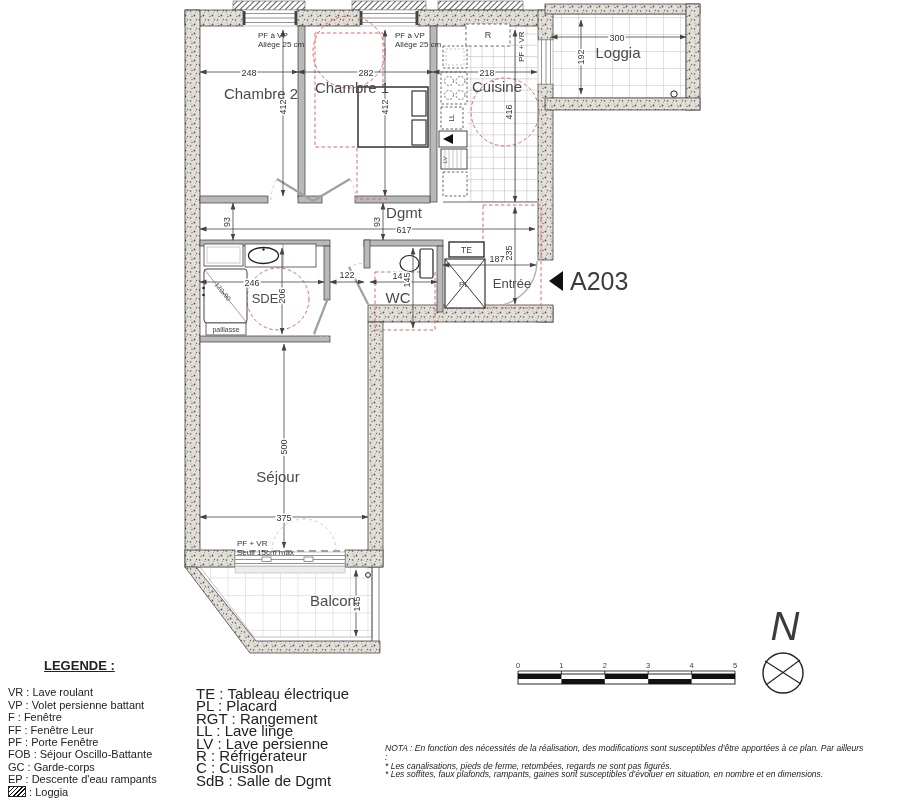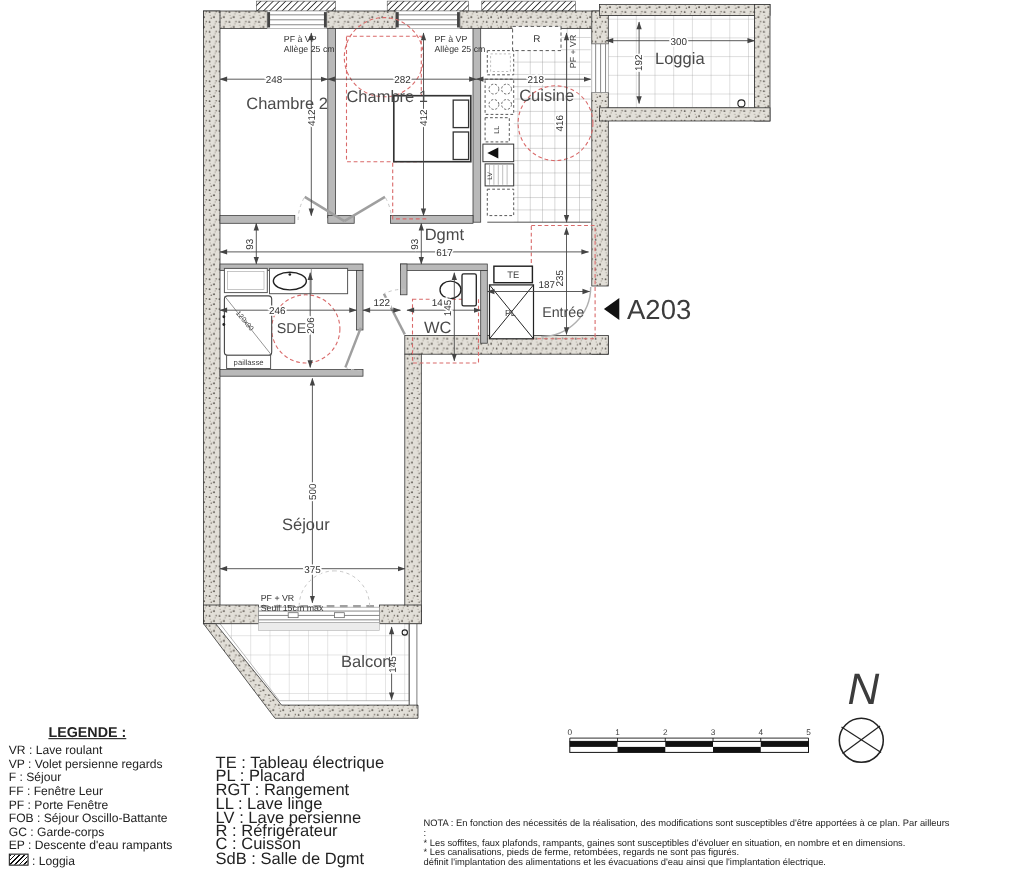--- a/index.html
+++ b/index.html
@@ -16,25 +16,25 @@
   .olabel{font-size:8px;fill:#333;}
   .wall{fill:url(#wallpat);stroke:#2e2e2e;stroke-width:0.7;}
   .part{fill:#b9b9b9;stroke:#3a3a3a;stroke-width:0.7;}
   .red{fill:none;stroke:#d96a6a;stroke-width:1;stroke-dasharray:3.5 2.5;}
   .leaf{stroke:#9f9f9f;stroke-width:2.2;fill:none;}
   .swing{stroke:#c4c4c4;stroke-width:0.9;fill:none;stroke-dasharray:3 3;}
   .fix{fill:#fff;stroke:#222;stroke-width:1.2;}
   .appl{fill:#fff;stroke:#555;stroke-width:0.9;}
   .dashappl{fill:#fff;stroke:#555;stroke-width:0.9;stroke-dasharray:2.5 2;}
   .legend{position:absolute;left:8px;top:660px;font-size:11px;color:#222;line-height:12.4px;}
-  .legend .title{font-weight:bold;font-size:13px;text-decoration:underline;margin-bottom:4px;padding-left:36px;}
+  .legend .title{font-weight:bold;font-size:13px;text-decoration:underline;margin-bottom:14px;padding-left:36px;}
   .legend-col2{position:absolute;left:196px;top:688px;font-size:15px;color:#222;line-height:12.4px;}
   .hatch-swatch{display:inline-block;width:16px;height:9px;border:1px solid #222;vertical-align:-1px;
         background:repeating-linear-gradient(135deg,#111 0 1px,#fff 1px 3px);}
-  .nota{position:absolute;left:385px;top:744px;width:528px;font-size:8.5px;
+  .nota{position:absolute;left:385px;top:744px;width:528px;font-size:8.5px;font-style:italic;
         color:#222;line-height:8.8px;}
 </style>
 </head>
 <body>
 
 <div class="sheet">
 <svg width="919" height="800" viewBox="0 0 919 800">
   <defs>
     <pattern id="wallpat" width="9" height="9" patternUnits="userSpaceOnUse">
       <rect width="9" height="9" fill="#e2dfd8"></rect>
@@ -327,22 +327,22 @@
     <rect x="691.6" y="674" width="43.4" height="5" fill="#111"></rect>
     <rect x="561.4" y="679" width="43.4" height="5" fill="#111"></rect>
     <rect x="648.2" y="679" width="43.4" height="5" fill="#111"></rect>
     <rect x="518" y="674" width="217" height="10" fill="none" stroke="#111" stroke-width="0.9"></rect>
   </g>
 </svg>
 
 <div class="legend">
   <div class="title">LEGENDE :</div>
   <div>VR : Lave roulant</div>
-  <div>VP : Volet persienne regards</div>
-  <div>F : Séjour</div>
+  <div>VP : Volet persienne battant</div>
+  <div>F : Fenêtre</div>
   <div>FF : Fenêtre Leur</div>
   <div>PF : Porte Fenêtre</div>
   <div>FOB : Séjour Oscillo-Battante</div>
   <div>GC : Garde-corps</div>
   <div>EP : Descente d'eau rampants</div>
   <div>
     <span class="hatch-swatch"></span>
     <span>: Loggia</span>
   </div>
 </div>
@@ -353,17 +353,16 @@
   <div>LL : Lave linge</div>
   <div>LV : Lave persienne</div>
   <div>R : Réfrigérateur</div>
   <div>C : Cuisson</div>
   <div>SdB : Salle de Dgmt</div>
 </div>
 
 <div class="nota">
   <div>NOTA : En fonction des nécessités de la réalisation, des modifications sont susceptibles d'être apportées à ce plan. Par ailleurs</div>
   <div>:</div>
+  <div>* Les canalisations, pieds de ferme, retombées, regards ne sont pas figurés.</div>
   <div>* Les soffites, faux plafonds, rampants, gaines sont susceptibles d'évoluer en situation, en nombre et en dimensions.</div>
-  <div>* Les canalisations, pieds de ferme, retombées, regards ne sont pas figurés.</div>
-  <div>définit l'implantation des alimentations et les évacuations d'eau ainsi que l'implantation électrique.</div>
 </div>
 </div>
 
 </body></html>

